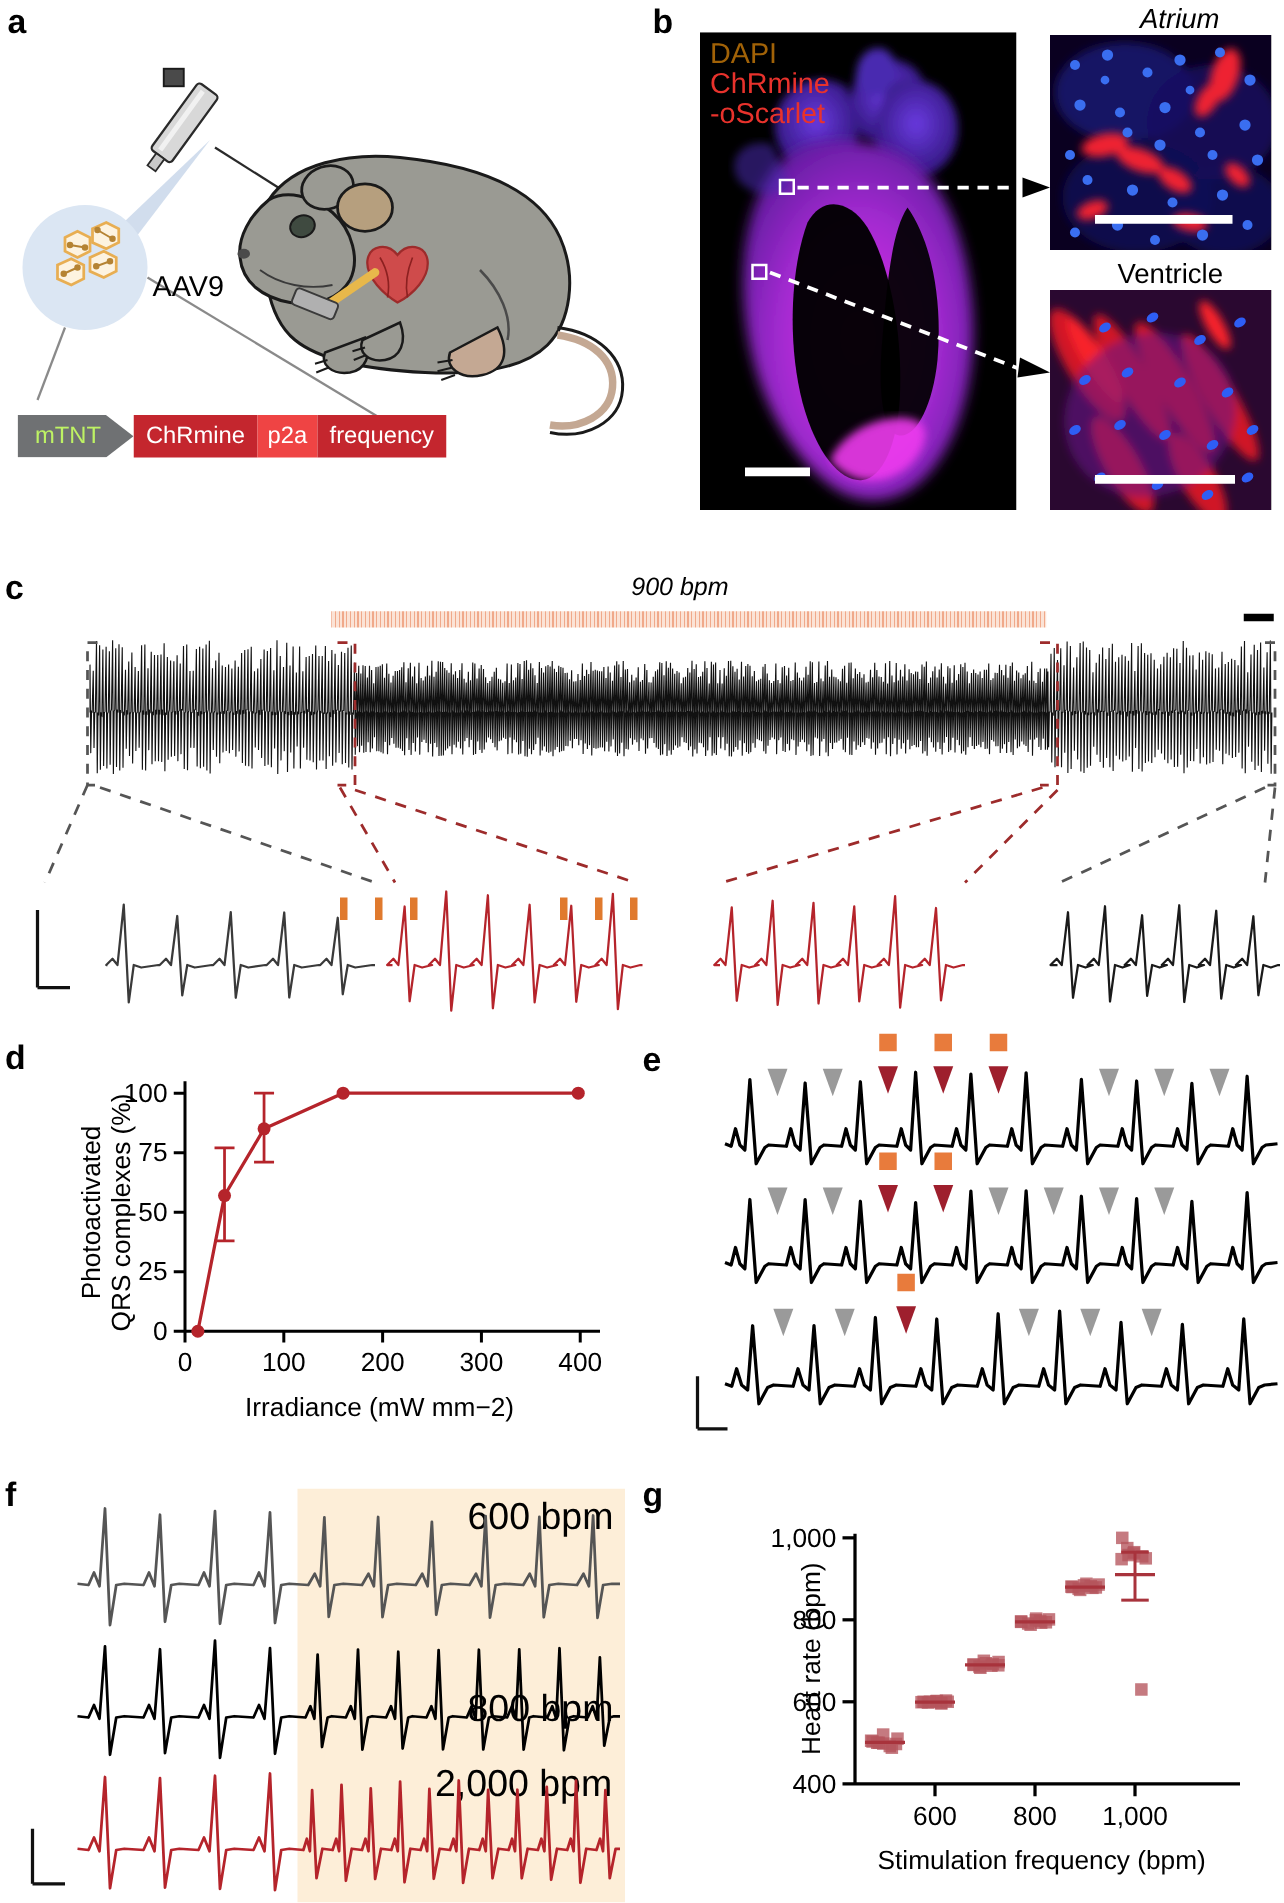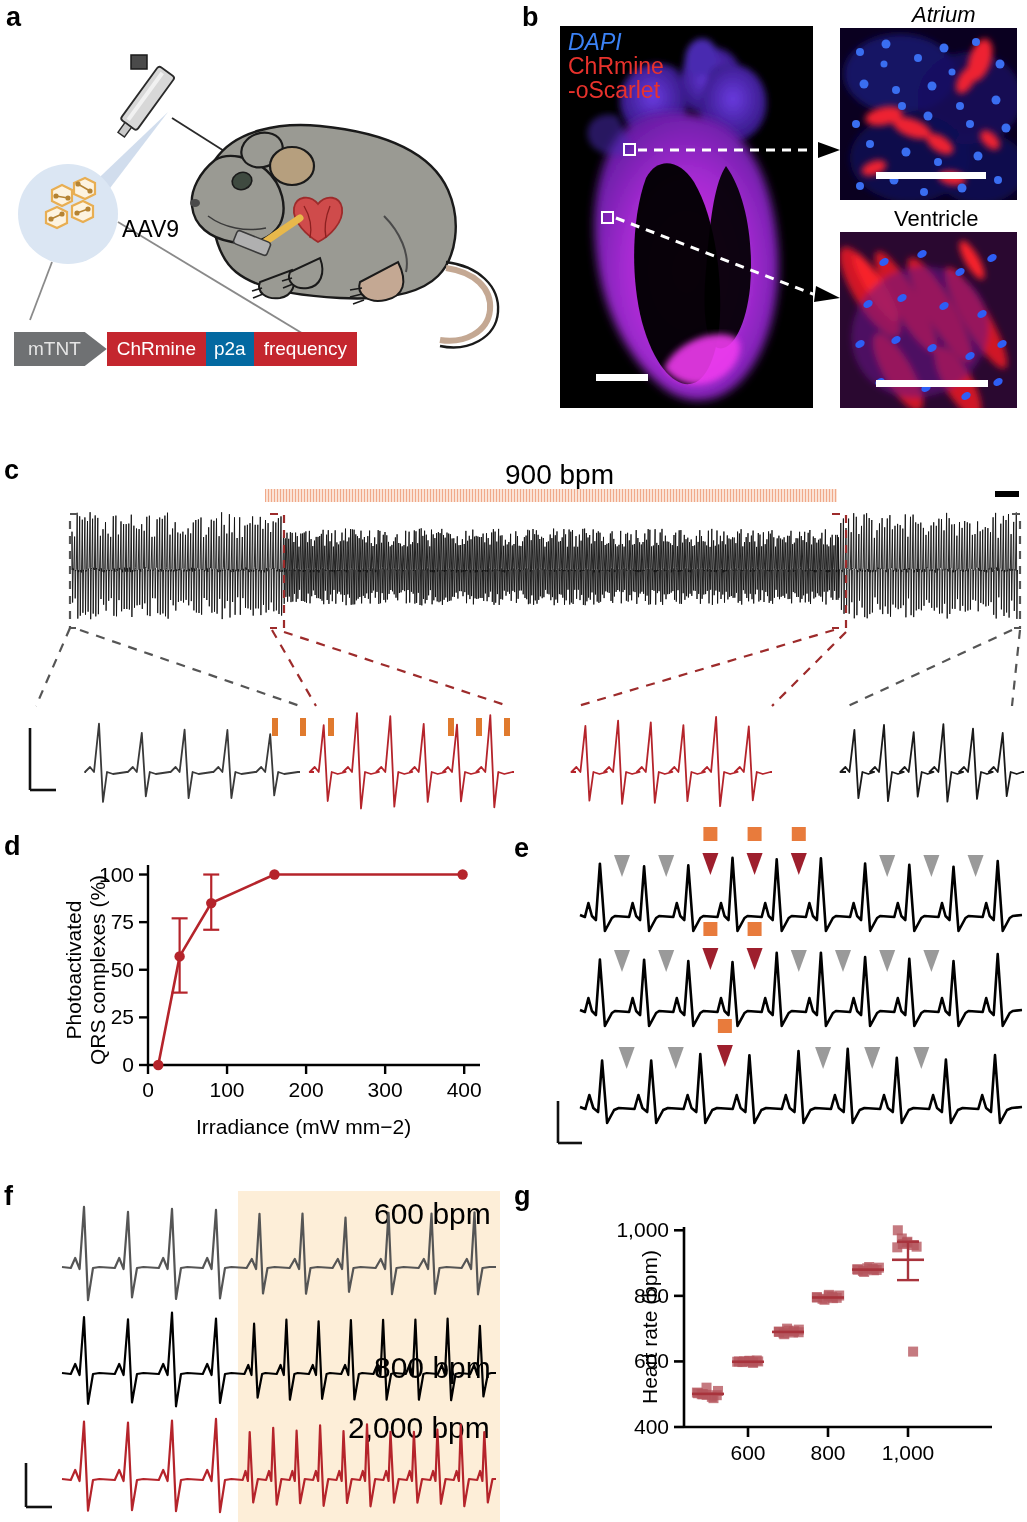--- a/index.html
+++ b/index.html
@@ -1,33 +1,33 @@
 <!DOCTYPE html>
 <html><head>
 <meta charset="utf-8">
 <style>
   html,body{margin:0;padding:0;background:#fff;}
   body{width:1027px;height:1522px;position:relative;font-family:"Liberation Sans",sans-serif;color:#000;overflow:hidden;}
   .panel-letter{position:absolute;font-weight:bold;font-size:27px;line-height:1;font-family:"Liberation Sans",sans-serif;}
   
   #panel-a{position:absolute;left:0;top:0;width:520px;height:430px;}
   .cassette{position:absolute;display:flex;align-items:stretch;height:34px;}
-  .cas-mtnt{background:#6f7173;color:#e5e5e5;display:flex;align-items:center;padding-left:14px;padding-right:26px;font-size:19px;
+  .cas-mtnt{background:#6f7173;color:#bef264;display:flex;align-items:center;padding-left:14px;padding-right:26px;font-size:19px;
      clip-path:polygon(0 0, calc(100% - 22px) 0, 100% 50%, calc(100% - 22px) 100%, 0 100%);}
   .cas-red{background:#c4262e;color:#fff;display:flex;align-items:center;padding:0 10px;font-size:19px;}
-  .cas-grey{background:#0369a1;color:#fff;display:flex;align-items:center;padding:0 8px;font-size:19px;}
+  .cas-grey{background:#ef4444;color:#fff;display:flex;align-items:center;padding:0 8px;font-size:19px;}
   .aav9-label{position:absolute;font-size:23px;margin-top:20px;}
   
   #panel-b{position:absolute;left:520px;top:0;width:507px;height:430px;}
   .bimg{position:absolute;background:#000;overflow:hidden;}
   .btitle{position:absolute;font-size:22px;}
   .dapi-lab{position:absolute;font-size:23px;line-height:1.05;}
   
   #panel-c{position:absolute;left:0;top:435px;width:1027px;height:390px;}
-  .bpm-title{position:absolute;font-size:28px;}
+  .bpm-title{position:absolute;font-size:20px;font-style:italic;}
   .stimbar{position:absolute;height:13px;
      background:repeating-linear-gradient(90deg,#f0a98a 0px,#f0a98a 1px,#fbe3d6 1px,#fbe3d6 3px);}
   .blackbar{position:absolute;background:#000;height:6px;}
   
   #panel-d{position:absolute;left:0;top:825px;width:510px;height:330px;}
   .axlab{position:absolute;font-size:21px;}
   .ytitle{position:absolute;transform-origin:0 0;transform:rotate(-90deg);font-size:21px;line-height:1.15;text-align:center;white-space:nowrap;}
   
   #panel-e{position:absolute;left:510px;top:825px;width:517px;height:330px;}
   
@@ -195,21 +195,21 @@
         <path d="M58,90 C40,84 24,96 28,112 C32,128 56,134 72,124 Z" fill="#4a2ab0"></path>
       </g>
 
       <rect x="64" y="118" width="11" height="11" fill="none" stroke="#fff" stroke-width="2"></rect>
       <rect x="42" y="186" width="11" height="11" fill="none" stroke="#fff" stroke-width="2"></rect>
       <rect x="36" y="348" width="52" height="7" fill="#fff"></rect>
     </svg>
   </div>
 
   <div class="dapi-lab" style="left:48px;top:30px;">
-    <div style="color:#3b82f6;font-style:italic;">DAPI</div>
+    <div style="color:#a16207;">DAPI</div>
     <div style="color:#e8322c;">ChRmine</div>
     <div style="color:#e8322c;">-oScarlet</div>
   </div>
 
   <svg style="position:absolute;left:0;top:0;" width="507" height="430">
     <line x1="118" y1="150" x2="298" y2="150" stroke="#fff" stroke-width="3" stroke-dasharray="9,7"></line>
     <polygon points="298,142 320,150 298,158" fill="#000"></polygon>
     <line x1="96" y1="218" x2="298" y2="296" stroke="#fff" stroke-width="3" stroke-dasharray="9,7"></line>
     <polygon points="296,286 320,298 294,302" fill="#000"></polygon>
   </svg>
@@ -560,13 +560,16 @@
         <rect x="382.2815779153172" y="67.327868852459" width="10" height="10" fill="#b5545c" opacity="0.78"></rect>
         <rect x="387.8062218433741" y="64.04918032786887" width="10" height="10" fill="#b5545c" opacity="0.78"></rect>
         <rect x="392.3440793756601" y="61.754098360655746" width="10" height="10" fill="#b5545c" opacity="0.78"></rect>
         <rect x="398.0972594030189" y="171.59016393442624" width="10" height="10" fill="#b5545c" opacity="0.78"></rect>
         <path d="M382,84.78688524590163 L414,84.78688524590163" stroke="#a8333c" stroke-width="2.6"></path>
         <path d="M398,105.11475409836066 L398,66.75409836065575" stroke="#a8333c" stroke-width="2.4"></path>
         <path d="M387,66.75409836065575 L409,66.75409836065575" stroke="#a8333c" stroke-width="2.4"></path>
         <path d="M387,105.11475409836066 L409,105.11475409836066" stroke="#a8333c" stroke-width="2.4"></path>
       </g>
   </svg>
+  <div class="axlab" style="left:192px;top:302px;">
+    <span>Stimulation frequency (bpm)</span>
+  </div>
 </div>
 
 </body></html>

